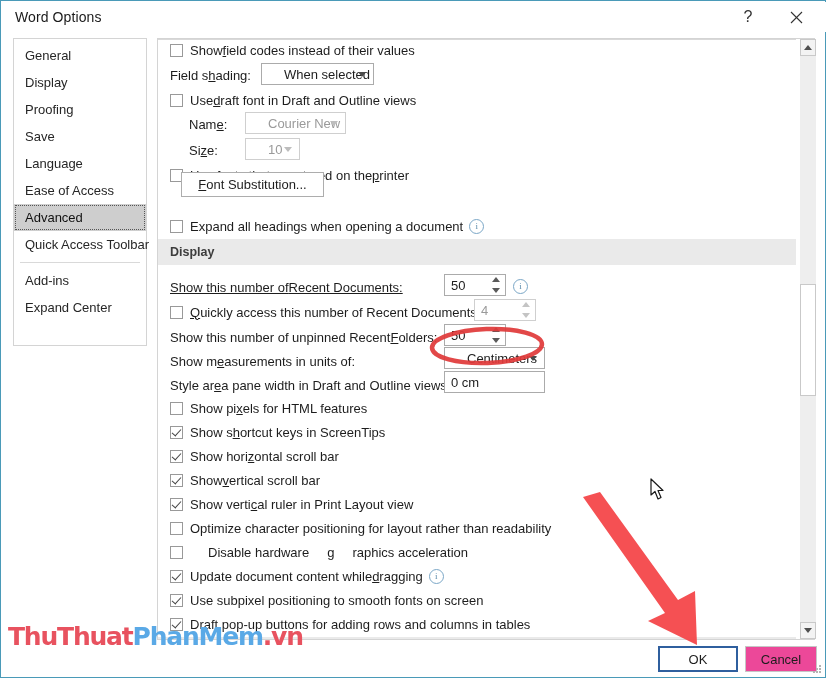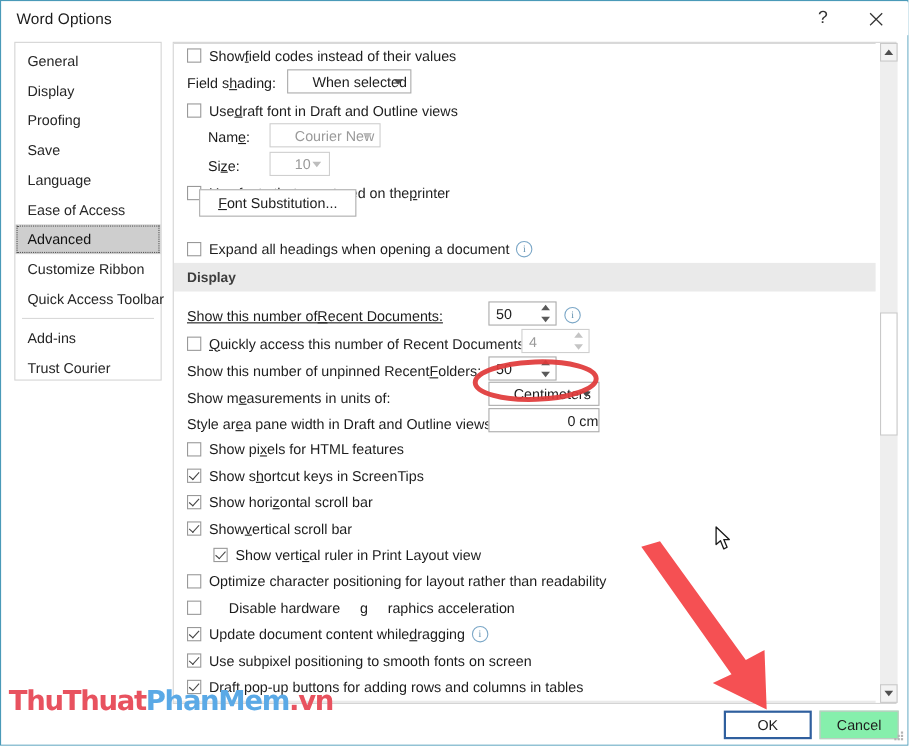--- a/index.html
+++ b/index.html
@@ -286,21 +286,21 @@
     font-size: 13px;
     color: #1d1d1d;
     display: flex; align-items: center; justify-content: center;
   }
   #btn-cancel {
     position: absolute;
     left: 744px; top: 645px;
     width: 72px; height: 26px;
     box-sizing: border-box;
     border: 1px solid #c6c6c6;
-    background: #86efac;
+    background: #ec4899;
     font-size: 13px;
     color: #1d1d1d;
     display: flex; align-items: center; justify-content: center;
   }
 
   
   #resize-grip {
     position: absolute;
     right: 3px; bottom: 3px;
     width: 10px; height: 10px;
@@ -355,25 +355,24 @@
   </div>
 
   <div id="nav-pane">
     <div class="nav-item">General</div>
     <div class="nav-item">Display</div>
     <div class="nav-item">Proofing</div>
     <div class="nav-item">Save</div>
     <div class="nav-item">Language</div>
     <div class="nav-item">Ease of Access</div>
     <div class="nav-item selected">Advanced</div>
-    <div class="nav-item">Customize Ribbon</div>
     <div class="nav-item">Quick Access Toolbar</div>
     <div class="nav-sep"></div>
     <div class="nav-item">Add-ins</div>
-    <div class="nav-item">Trust Courier</div>
+    <div class="nav-item">Expand Center</div>
   </div>
 
   <div id="content-pane">
     <div id="content-inner">
 
       <div id="top-divider"></div>
 
       <div class="row" style="top:-1px; left:12px;">
         <span class="cb"></span>
         <span>Show </span>
@@ -487,21 +486,21 @@
       <div class="combo" style="position:absolute; top:308px; left:286px; width:101px;">
         <span>Centimeters</span>
         <span class="caret"></span>
       </div>
 
       <div class="row" style="top:334px; left:12px;">
         <span>Style ar</span>
           <span class="u">e</span>
           <span>a pane width in Draft and Outline views:</span>
       </div>
-      <div class="txtbox" style="position:absolute; top:332px; left:286px; width:101px;justify-content:flex-end;">
+      <div class="txtbox" style="position:absolute; top:332px; left:286px; width:101px;">
         <span>0 cm</span>
       </div>
 
       <div class="row" style="top:357px; left:12px;">
         <span class="cb"></span>
         <span>Show pi</span>
           <span class="u">x</span>
           <span>els for HTML features</span>
       </div>
 
@@ -519,21 +518,21 @@
           <span>ontal scroll bar</span>
       </div>
 
       <div class="row" style="top:429px; left:12px;">
         <span class="cb checked"></span>
         <span>Show </span>
           <span class="u">v</span>
           <span>ertical scroll bar</span>
       </div>
 
-      <div class="row" style="top:453px; left:12px;margin-left:24px;">
+      <div class="row" style="top:453px; left:12px;">
         <span class="cb checked"></span>
         <span>Show verti</span>
           <span class="u">c</span>
           <span>al ruler in Print Layout view</span>
       </div>
 
       <div class="row" style="top:477px; left:12px;justify-content:space-between;">
         <span class="cb"></span>
         <span>Optimize character positioning for layout rather than readability</span>
           <span class="u"></span>

